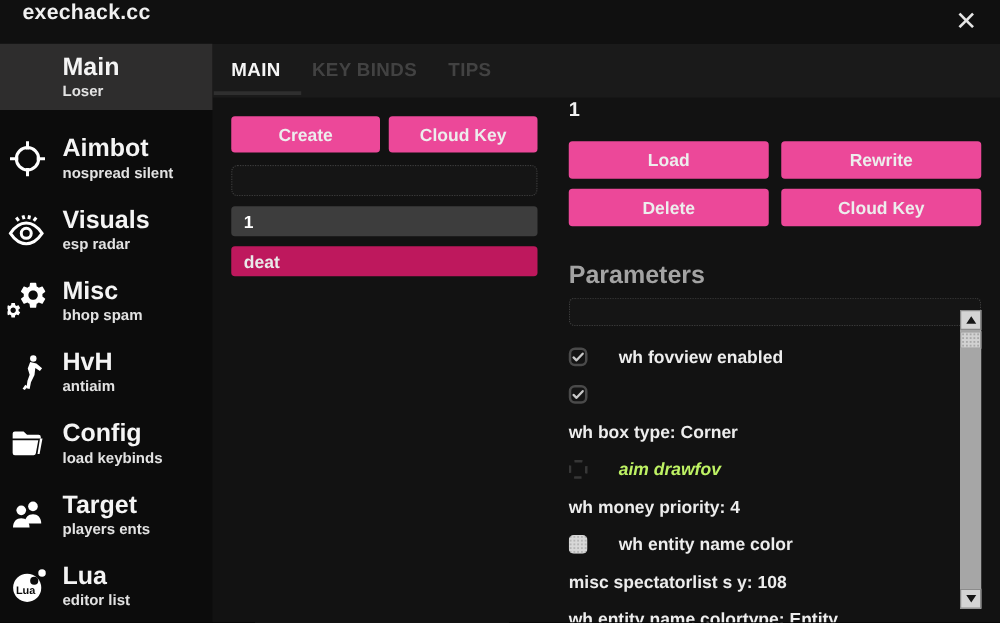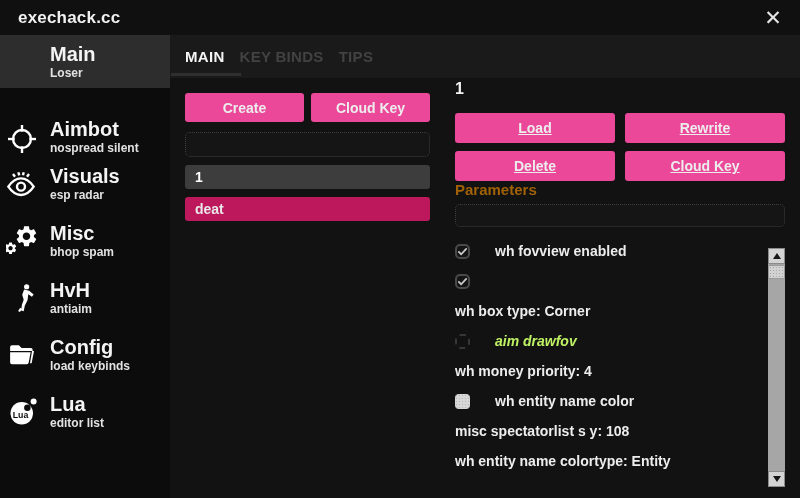--- a/index.html
+++ b/index.html
@@ -15,21 +15,21 @@
   
   .corner-accent{
     position:absolute;top:0;left:0;width:26px;height:10px;
     background:#7d0d1b;
     clip-path:polygon(0 0,100% 0,0 100%);
     z-index:0;
   }
   
   .titlebar{
     position:absolute;top:0;left:0;width:800px;height:35px;background:#101010;
-    display:flex;align-items:center;z-index:1;
+    display:flex;align-items:flex-start;z-index:1;
   }
   .titlebar .title{font-size:17px;letter-spacing:0.2px;color:#f0f0f0;padding-left:18px;}
   .close-btn{
     position:absolute;right:14px;top:4px;width:26px;height:26px;
     display:flex;align-items:center;justify-content:center;
     color:#e6e6e6;font-size:21px;font-weight:400;cursor:pointer;line-height:1;
   }
   
   .sidebar{
     position:absolute;top:35px;left:0;width:170px;height:463px;background:#0c0c0c;z-index:1;
@@ -51,21 +51,21 @@
   .content{position:absolute;top:35px;left:170px;width:630px;height:463px;background:#121212;}
   .tabstrip{
     position:absolute;top:0;left:0;width:630px;height:43px;background:#1a1a1a;
     display:flex;align-items:center;
   }
   .tab{font-size:15px;letter-spacing:0.3px;color:#424242;margin-left:15px;cursor:pointer;position:relative;height:100%;display:flex;align-items:center;}
   .tab.active{color:#f5f5f5;}
   .tab.active::after{
     content:"";position:absolute;left:-14px;right:-16px;bottom:2px;height:3px;background:#2f2f2f;
   }
-  .tab + .tab{margin-left:15px;}
+  .tab + .tab{margin-left:25px;}
   
   .left-panel{position:absolute;top:58px;left:15px;width:245px;}
   .btn-row{display:flex;gap:7px;}
   .btn{
     background:#ec4899;border:none;border-radius:3px;color:#ededed;
     font-size:14px;font-weight:700;height:29px;display:flex;align-items:center;justify-content:center;
     cursor:pointer;
   }
   .btn-row .btn{flex:1;}
   .text-input{
@@ -78,22 +78,22 @@
     height:24px;border-radius:3px;background:#be185d;color:#e9e9e9;font-size:14px;
     display:flex;align-items:center;padding-left:10px;margin-bottom:8px;cursor:pointer;
   }
   .cfg-item.selected{background:#3d3d3d;color:#ffffff;}
   
   .right-panel{position:absolute;top:45px;left:285px;width:330px;}
   .rp-header{font-size:16px;color:#f2f2f2;height:20px;}
   .rp-grid{
     margin-top:13px;display:grid;grid-template-columns:1fr 1fr;gap:8px 10px;
   }
-  .rp-grid .btn{height:30px;text-decoration:underline;}
-  .params-label{margin-top:0;font-size:15px;color:#a16207;}
+  .rp-grid .btn{height:30px;}
+  .params-label{margin-top:28px;font-size:20px;color:#a3a3a3;}
   .right-panel .text-input{margin-top:6px;height:23px;}
   .param-list{margin-top:9px;}
   .param-row{height:30px;display:flex;align-items:center;cursor:pointer;gap:14px;}
   .param-row .plabel{font-size:14px;color:#ededed;}
   .checkbox{
     width:15px;height:15px;border:2px solid #4a4a4a;border-radius:5px;margin-right:11px;
     display:flex;align-items:center;justify-content:center;background:#141414;
   }
   .swatch{
     width:15px;height:15px;border-radius:4px;margin-right:11px;background:#d8d8d8;
@@ -133,21 +133,21 @@
   <div class="sidebar dots">
 
     <div class="side-item first active dots">
       <span class="si-icon"></span>
       <span class="si-text">
         <span class="si-title">Main</span>
         <span class="si-sub">Loser</span>
       </span>
     </div>
 
-    <div class="side-item" style="margin-top:10px;align-items:flex-end;">
+    <div class="side-item" style="margin-top:10px;">
       <span class="si-icon">
         <svg width="32" height="32" viewBox="0 0 24 24" fill="none" stroke="#fff" stroke-width="1.8">
           <circle cx="12" cy="12" r="6.7"></circle>
           <line x1="12" y1="1.5" x2="12" y2="6.5"></line>
             <line x1="12" y1="17.5" x2="12" y2="22.5"></line>
           <line x1="1.5" y1="12" x2="6.5" y2="12"></line>
             <line x1="17.5" y1="12" x2="22.5" y2="12"></line>
         </svg>
       </span>
       <span class="si-text">
@@ -211,20 +211,34 @@
           <path d="M2.5,9.8 h16.4 l-1.6,8.4 a1.4,1.4 0 0 1 -1.4,1.1 h-12 a1.4,1.4 0 0 1 -1.4-1.4 z"></path>
           <path d="M20,8.7 h1.6 l-1.9,9.9 h-1.3 z"></path>
         </svg>
       </span>
       <span class="si-text">
         <span class="si-title">Config</span>
         <span class="si-sub">load keybinds</span>
       </span>
     </div>
 
+    <div class="side-item">
+      <span class="si-icon">
+        <svg width="32" height="30" viewBox="0 0 24 24" fill="#fff">
+          <circle cx="15.5" cy="6.5" r="3.1"></circle>
+          <path d="M10.2,17.5 c0-4 2.4-6 5.3-6 s5.3,2 5.3,6 z"></path>
+          <circle cx="8" cy="9" r="3.1"></circle>
+          <path d="M2.7,20 c0-4 2.4-6 5.3-6 s5.3,2 5.3,6 z"></path>
+        </svg>
+      </span>
+      <span class="si-text">
+        <span class="si-title">Target</span>
+        <span class="si-sub">players ents</span>
+      </span>
+    </div>
 
     <div class="side-item">
       <span class="si-icon">
         <svg width="30" height="30" viewBox="0 0 24 24">
           <circle cx="11" cy="13" r="9" fill="#fff"></circle>
           <circle cx="15.5" cy="8.5" r="2.6" fill="#0c0c0c"></circle>
           <circle cx="20.5" cy="3.5" r="2.4" fill="#fff"></circle>
           <text x="10" y="17" font-size="7" font-weight="700" fill="#0c0c0c" text-anchor="middle" font-family="Liberation Sans, sans-serif">Lua</text>
         </svg>
       </span>

